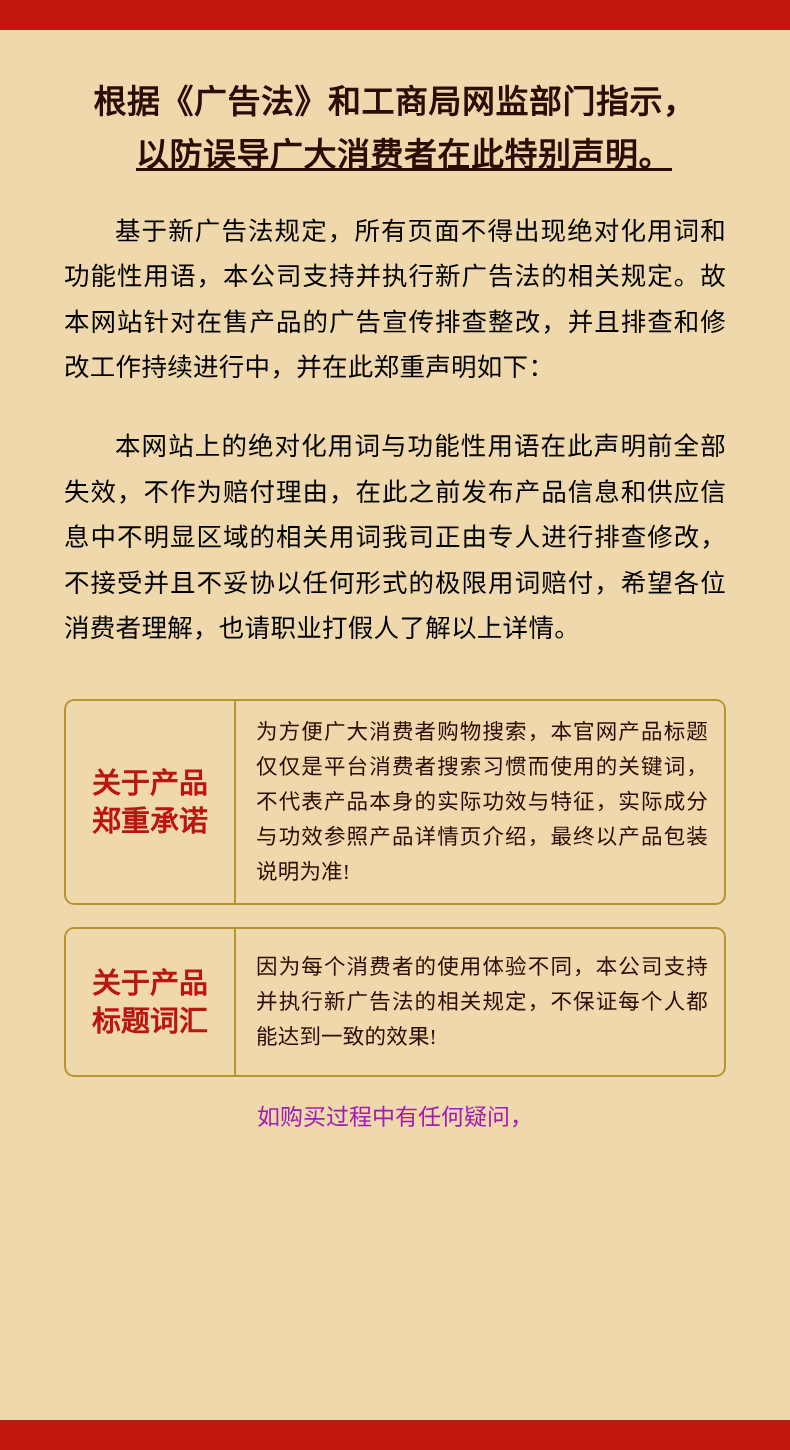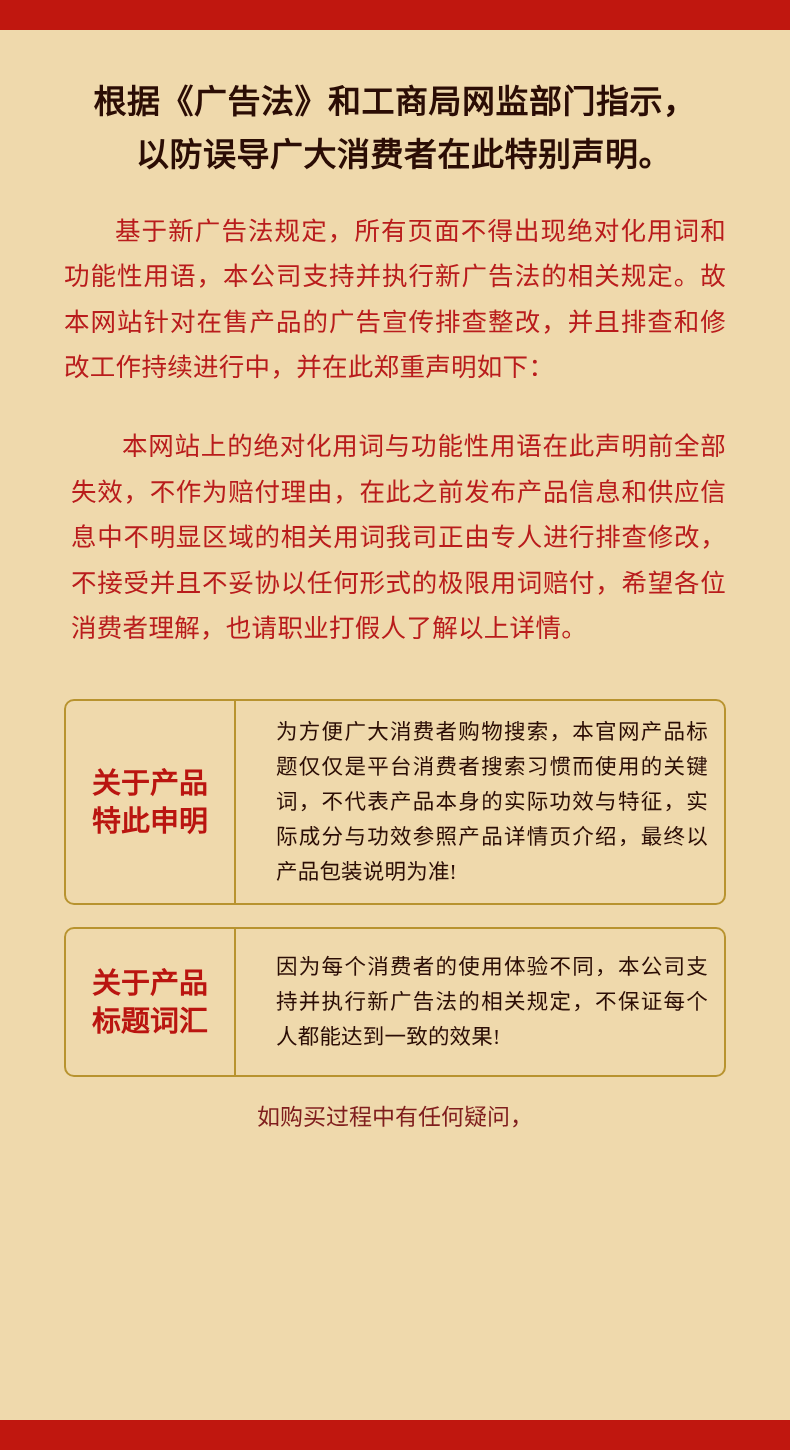--- a/index.html
+++ b/index.html
@@ -37,33 +37,33 @@
     font-size: 33px;
     font-weight: bold;
     line-height: 1.62;
     letter-spacing: 0.5px;
   }
   .title .line {
     display: block;
   }
   .title .line2 {
     padding-left: 18px;
+    text-decoration: underline;
   }
   .para {
     margin-top: 26px;
-    color: #b91c1c;
+    color: #000000;
     font-size: 25.5px;
     line-height: 1.78;
     text-align: justify;
     text-indent: 2em;
     letter-spacing: 0.3px;
   }
   .para.second {
     margin-top: 34px;
-    margin-left: 7px;
   }
   .cards {
     margin-top: 48px;
   }
   .card {
     display: flex;
     align-items: stretch;
     border: 2px solid #b8932f;
     border-radius: 10px;
     box-sizing: border-box;
@@ -94,26 +94,25 @@
     flex: 1 1 auto;
     display: flex;
     align-items: center;
     padding: 14px 16px 14px 20px;
     color: #2b0d05;
     font-size: 21.5px;
     line-height: 1.62;
     text-align: justify;
     letter-spacing: 0.2px;
     box-sizing: border-box;
-    margin-left: 20px;
   }
   .footer {
     margin-top: 16px;
     text-align: center;
-    color: #7f1d1d;
+    color: #a21caf;
     font-size: 23px;
     line-height: 1.62;
   }
   .footer .fline {
     display: block;
   }
 </style>
 </head>
 <body>
 
@@ -126,21 +125,21 @@
     </div>
 
     <p class="para first">基于新广告法规定，所有页面不得出现绝对化用词和功能性用语，本公司支持并执行新广告法的相关规定。故本网站针对在售产品的广告宣传排查整改，并且排查和修改工作持续进行中，并在此郑重声明如下：</p>
     <p class="para second">本网站上的绝对化用词与功能性用语在此声明前全部失效，不作为赔付理由，在此之前发布产品信息和供应信息中不明显区域的相关用词我司正由专人进行排查修改，不接受并且不妥协以任何形式的极限用词赔付，希望各位消费者理解，也请职业打假人了解以上详情。</p>
 
     <div class="cards">
 
       <div class="card">
         <div class="card-label">
           <span class="lbl-line">关于产品</span>
-          <span class="lbl-line">特此申明</span>
+          <span class="lbl-line">郑重承诺</span>
         </div>
         <div class="card-body">为方便广大消费者购物搜索，本官网产品标题仅仅是平台消费者搜索习惯而使用的关键词，不代表产品本身的实际功效与特征，实际成分与功效参照产品详情页介绍，最终以产品包装说明为准!</div>
       </div>
 
       <div class="card">
         <div class="card-label">
           <span class="lbl-line">关于产品</span>
           <span class="lbl-line">标题词汇</span>
         </div>
         <div class="card-body">因为每个消费者的使用体验不同，本公司支持并执行新广告法的相关规定，不保证每个人都能达到一致的效果!</div>

